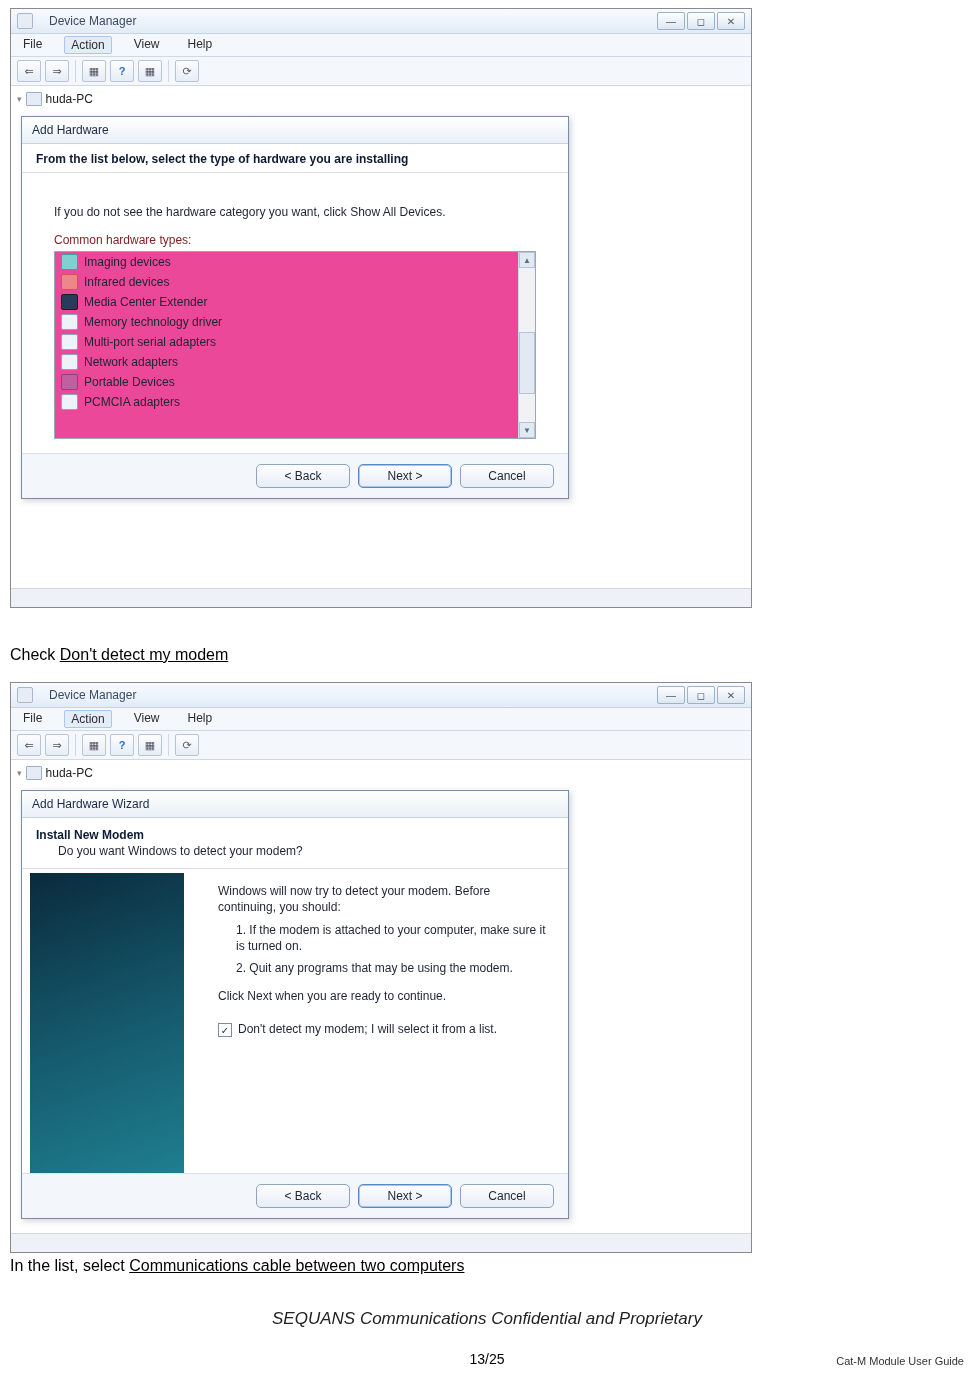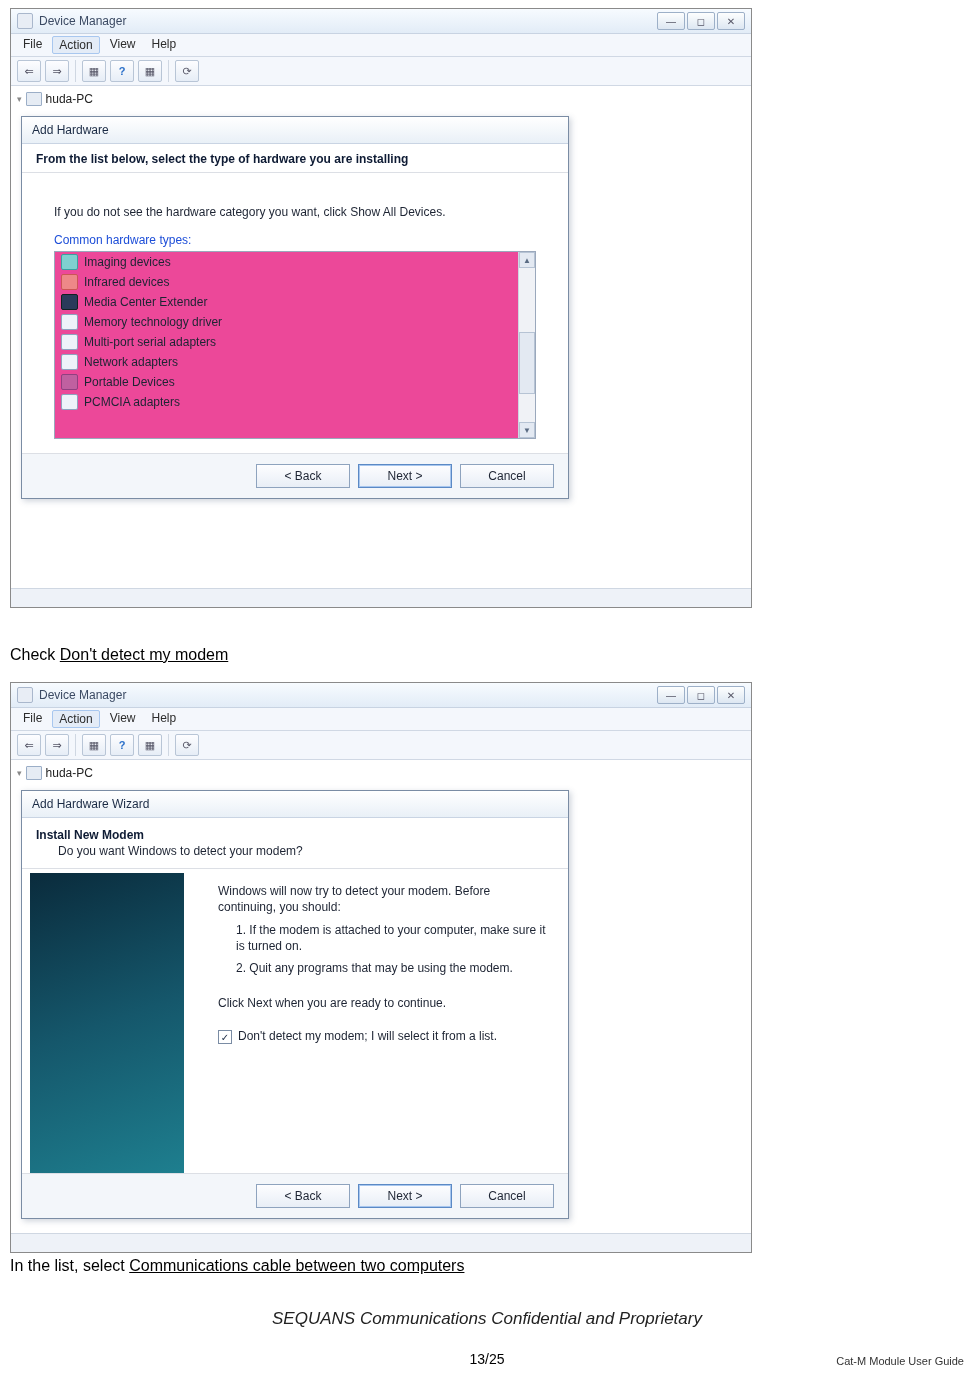--- a/index.html
+++ b/index.html
@@ -1,64 +1,64 @@
 <!DOCTYPE html>
 <html><head>
 <meta charset="utf-8">
 <style>
 body{margin:0;padding:0;font-family:Arial,Helvetica,sans-serif;background:#fff;color:#000;width:974px}
 .page{padding:8px 10px 0 10px}
 .win{border:1px solid #8a8a8a;background:#f4f7fc;margin-bottom:38px;position:relative}
 .titlebar{display:flex;align-items:center;justify-content:space-between;height:24px;background:linear-gradient(#f7fbff,#e2ecf7);border-bottom:1px solid #c8d3e2;padding:0 6px}
-.tb-left{display:flex;align-items:center;gap:6px;font-size:12px;color:#3b4a63}
+.tb-left{display:flex;align-items:center;gap:16px;font-size:12px;color:#3b4a63}
 .tb-icn{width:14px;height:14px;display:inline-block;background:#e8edf5;border:1px solid #a9b7cc;border-radius:2px}
 .winctrls{display:flex;gap:0}
 .wbtn{width:26px;height:16px;border:1px solid #9db0c8;border-radius:2px;margin-left:2px;background:linear-gradient(#fdfefe,#dde7f2);display:flex;align-items:center;justify-content:center;font-size:10px;color:#556}
-.menubar{display:flex;gap:4px;padding:2px 6px;font-size:12px;color:#2c2c2c}
+.menubar{display:flex;gap:16px;padding:2px 6px;font-size:12px;color:#2c2c2c}
 .menuitem{padding:1px 6px}
 .menuitem.active{border:1px solid #a8c7ef;background:#e4ecf7;border-radius:2px}
 .toolbar{display:flex;gap:4px;padding:3px 6px;border-top:1px solid #d0d8e4;border-bottom:1px solid #d0d8e4;background:#f4f7fc}
 .tbtn{width:22px;height:20px;border:1px solid #b8c5d6;border-radius:2px;background:linear-gradient(#fdfdff,#e6edf6);display:flex;align-items:center;justify-content:center;font-size:11px;color:#556}
 .clientarea{background:#fff;padding:2px 4px 0 4px;min-height:500px;position:relative}
 .tree-root{font-size:12px;color:#222;padding:4px 2px}
 .tree-node{display:flex;align-items:center;gap:4px}
 .tree-cmp{width:14px;height:12px;display:inline-block;background:#e6ecf4;border:1px solid #9baec7;border-radius:1px}
 .dialog{position:relative;margin:6px auto 0 6px;width:546px;border:1px solid #7a8ca4;background:#fff;box-shadow:2px 2px 6px rgba(60,80,110,.25)}
 .dlg-title{background:linear-gradient(#fff,#e9f0f7);border-bottom:1px solid #c9d4e3;padding:6px 10px;font-size:12px;color:#1a2a44}
 .dlg-head{padding:8px 14px 6px 14px;background:#fff;border-bottom:1px solid #dcdfe5}
 .dlg-head-title{font-size:12px;font-weight:bold;color:#0e1b34}
 .dlg-body{padding:10px 16px 14px 16px;background:#fff}
 .dlg-hint{font-size:12px;color:#1d2433;margin:22px 16px 14px 16px}
-.dlg-sub{font-size:12px;color:#1d4ed8;margin:6px 16px 4px 16px}
+.dlg-sub{font-size:12px;color:#7f1d1d;margin:6px 16px 4px 16px}
 .listbox{margin:4px 16px 0 16px;height:186px;border:1px solid #9aa8bc;background:#ec4899;overflow:hidden;position:relative}
 .listitems{position:absolute;inset:0 16px 0 0;overflow:hidden}
 .li{display:flex;align-items:center;gap:6px;padding:2px 6px;font-size:12px;color:#1d2433}
 .li.sel{background:#1e5aa8;color:#fff}
 .li-icn{width:15px;height:14px;display:inline-block;border:1px solid #8ea3be;background:#eef3fa;border-radius:2px;flex:none}
 .li-icn.teal{background:#7fd0d0;border-color:#3ba0a0}
 .li-icn.red{background:#e88;border-color:#c55}
 .li-icn.dark{background:#2a3a5a;border-color:#122}
 .li-icn.mag{background:#c060a0;border-color:#904080}
 .scrollbar{position:absolute;right:0;top:0;bottom:0;width:16px;background:#f0f2f6;border-left:1px solid #cdd6e2;display:flex;flex-direction:column;align-items:center;justify-content:space-between}
 .sbtn{width:14px;height:14px;background:#e3e9f2;border:1px solid #b6c3d4;font-size:8px;color:#5a6b83;display:flex;align-items:center;justify-content:center}
 .sthumb{width:14px;height:60px;background:#e3e9f2;border:1px solid #b6c3d4;margin-top:36px}
 .dlg-btns{display:flex;justify-content:flex-end;gap:8px;padding:10px 14px;border-top:1px solid #dcdfe5;background:#f3f6fa}
-.btn{min-width:72px;height:22px;border:1px solid #8ea3be;border-radius:0;background:linear-gradient(#fdfdff,#e8eef6);font-size:12px;color:#1d2433;display:flex;align-items:center;justify-content:center;padding:0 10px}
+.btn{min-width:72px;height:22px;border:1px solid #8ea3be;border-radius:5px;background:linear-gradient(#fdfdff,#e8eef6);font-size:12px;color:#1d2433;display:flex;align-items:center;justify-content:center;padding:0 10px}
 .btn.primary{border-color:#5b89c5;box-shadow:0 0 0 1px #a7c6ee inset}
 .instr{font-size:16px;color:#000;margin:10px 0 18px 0}
 .ul{text-decoration:underline;}
 
 .dlg-head2{background:#fff;border-bottom:1px solid #dcdfe5;padding:10px 14px}
 .dlg-head2 .t1{font-size:12px;font-weight:bold;color:#0e1b34}
 .dlg-head2 .t2{font-size:12px;color:#1d2433;padding-left:22px;margin-top:2px}
 .dlg-row{display:flex;gap:16px;padding:0}
 .sidepanel{width:154px;height:300px;background:linear-gradient(160deg,#0a2b3c 0%,#15576b 50%,#1e7f8f 100%);margin:4px 0 0 8px}
 .rightpane{flex:1;padding:14px 18px 10px 18px;font-size:12px;color:#1d2433}
 .para{margin-bottom:8px;line-height:1.35}
-.olist{margin:4px 0 19px 18px}
+.olist{margin:4px 0 12px 18px}
 .olist div{margin-bottom:6px;line-height:1.3}
 .cb{display:flex;align-items:flex-start;gap:6px;margin-top:18px}
 .cbbox{width:12px;height:12px;border:1px solid #7a8ca4;background:#fff;display:flex;align-items:center;justify-content:center;font-size:10px;color:#1a2a44;flex:none;margin-top:1px}
 .statusbar{height:18px;border-top:1px solid #cfd7e2;background:#eef2f8}
 .footer{font-style:italic;color:#222;text-align:center;font-size:17px;margin-top:34px}
 .pagenum{text-align:center;font-size:14px;margin-top:22px}
 .sidenote{position:absolute;right:0;font-size:11px;color:#333}
 </style>
 </head>
 <body>

